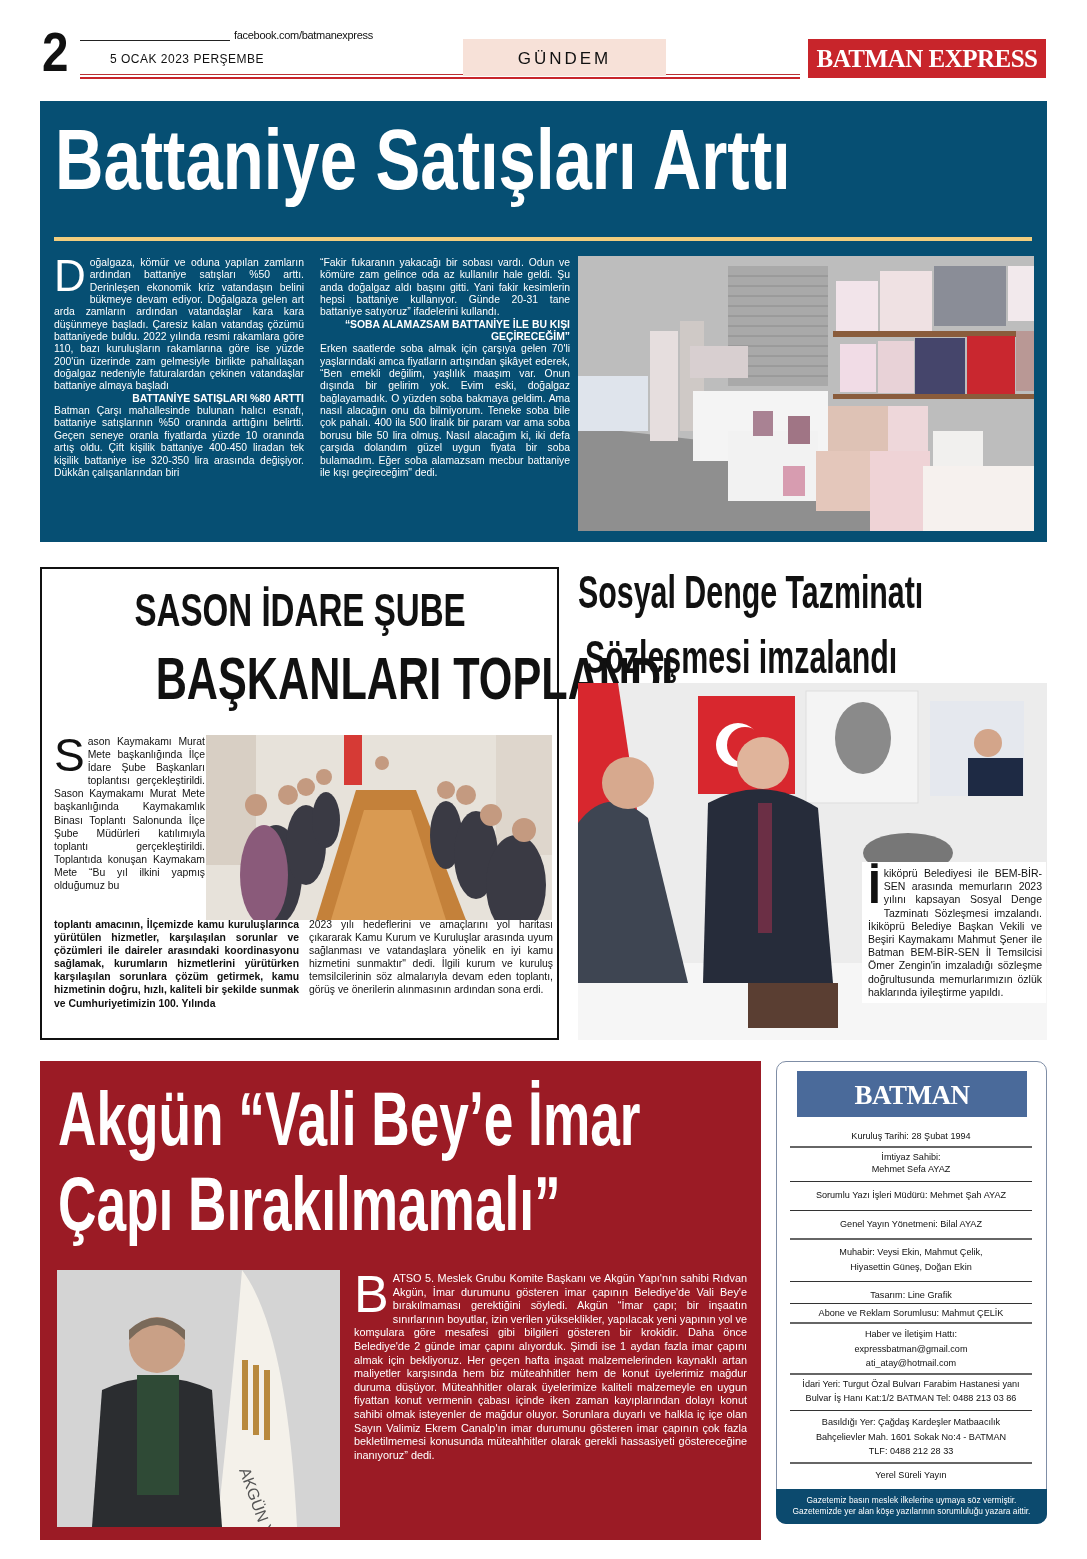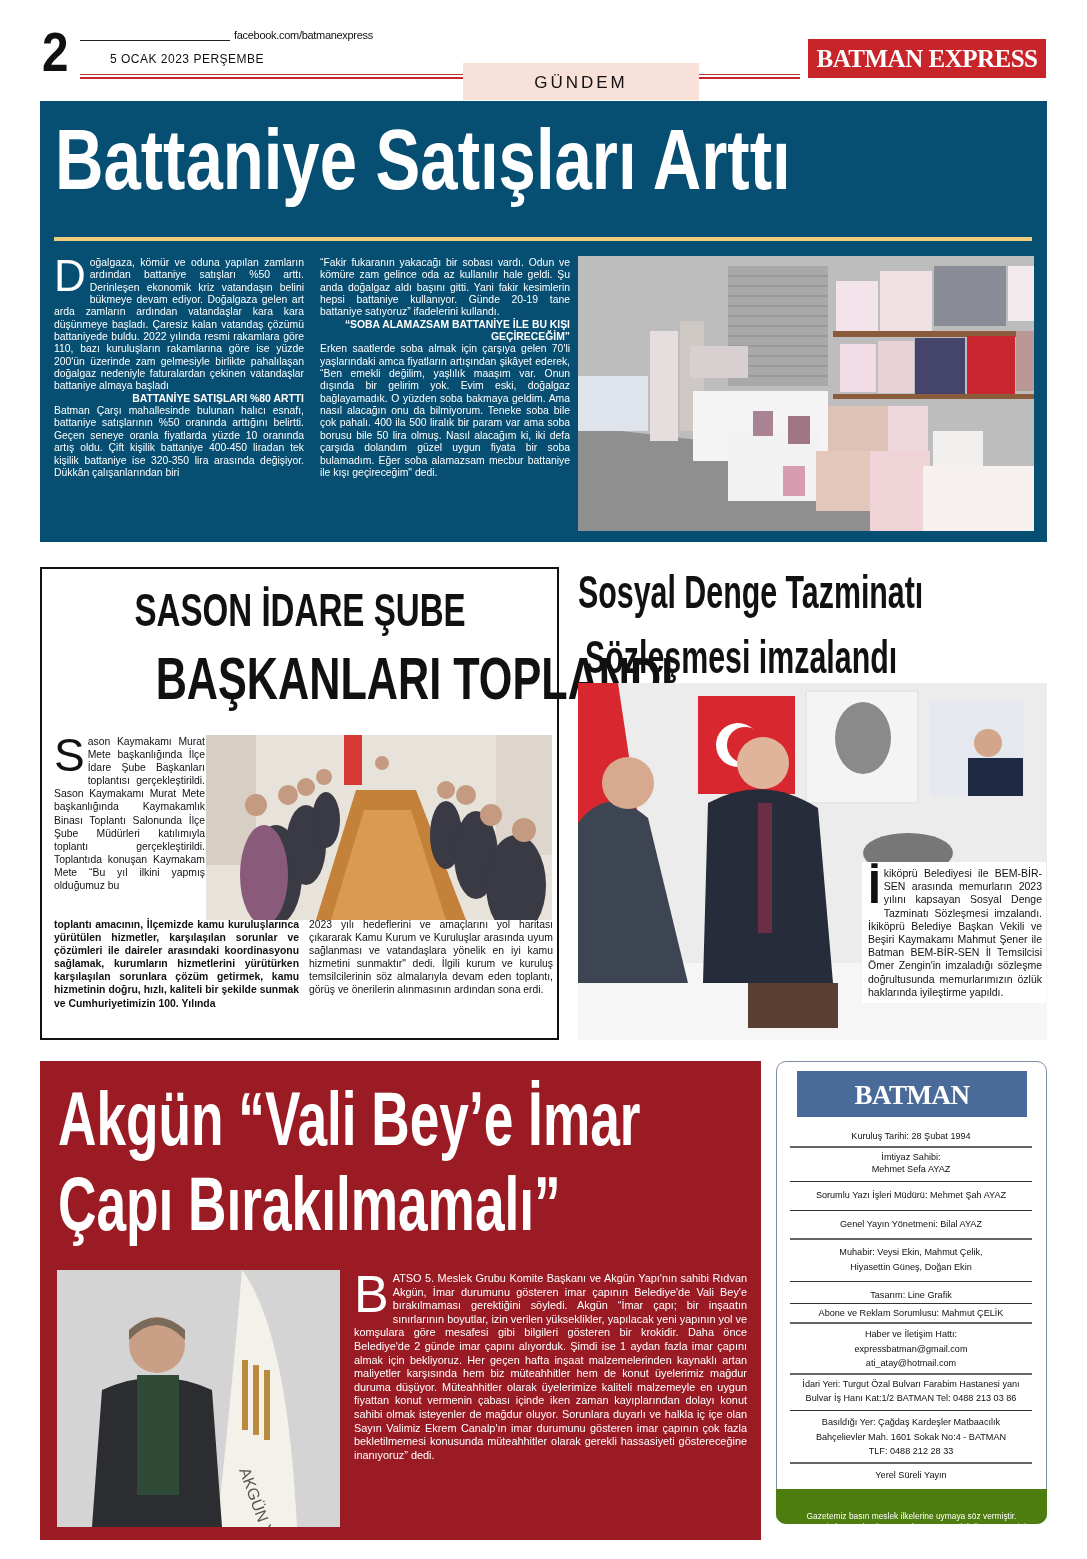--- a/index.html
+++ b/index.html
@@ -7,21 +7,21 @@
   .abs { position: absolute; }
   .cond { font-family: "Liberation Sans", sans-serif; font-weight: bold; transform-origin: left top; white-space: nowrap; }
 
   
   #page-num { left: 42px; top: 24px; font-size: 56px; font-weight: bold; line-height: 56px; transform: scaleX(0.85); transform-origin: left top; }
   #fb-line { left: 80px; top: 40px; width: 150px; border-top: 1px solid #222; }
   #fb-text { left: 234px; top: 29px; font-size: 11px; letter-spacing: -0.3px; }
   #date-text { left: 110px; top: 52px; font-size: 12px; letter-spacing: 0.5px; }
   #rule-top { left: 80px; top: 74px; width: 720px; border-top: 1px solid #b33; }
   #rule-top2 { left: 80px; top: 77px; width: 720px; border-top: 2px solid #c8252b; }
-  #section-tab { left: 463px; top: 39px; width: 236px; height: 37px; background: #f7e1d8; text-align: center; font-size: 17px; letter-spacing: 3px; line-height: 39px; margin-top: 24px; }
+  #section-tab { left: 463px; top: 39px; width: 203px; height: 37px; background: #f7e1d8; text-align: center; font-size: 17px; letter-spacing: 3px; line-height: 39px; }
   #brand-box { left: 808px; top: 39px; width: 238px; height: 39px; background: #c8252b; color: #fff; text-align: center; font-family: "Liberation Serif", serif; font-weight: bold; font-size: 25px; line-height: 40px; letter-spacing: -0.5px; }
 
   
   #s1 { left: 40px; top: 101px; width: 1007px; height: 441px; background: #064f73; }
   #s1-title { left: 55px; top: 104px; color: #fff; font-size: 86px; line-height: 110px; transform: scaleX(0.78); }
   #s1-rule { left: 54px; top: 237px; width: 978px; height: 4px; background: #f1cd7e; }
   .col-text { color: #fff; font-size: 10.4px; line-height: 12.35px; text-align: justify; }
   #s1-col1 { left: 54px; top: 257px; width: 250px; }
   #s1-col2 { left: 320px; top: 257px; width: 250px; }
   .dropcap-w { float: left; font-size: 44px; line-height: 38px; margin: 0 4px 0 0; color: #fff; font-family: "Liberation Sans", sans-serif; font-weight: normal; }
@@ -53,21 +53,21 @@
   #s4-photo { left: 57px; top: 1270px; width: 283px; height: 257px; background: linear-gradient(180deg, #d9d9d9 0%, #cfcfcf 60%, #b5b5b5 100%); overflow: hidden; }
   #s4-text { left: 354px; top: 1272px; width: 393px; color: #fff; font-size: 10.9px; line-height: 13.6px; text-align: justify; }
   .dropcap-r { float: left; font-size: 52px; line-height: 44px; margin: 0 4px 0 0; color: #fff; }
 
   
   #imp { left: 776px; top: 1061px; width: 271px; height: 463px; border: 1.5px solid #7f8ea6; border-radius: 10px; background: #fff; overflow: hidden; }
   #imp-logo { left: 797px; top: 1071px; width: 230px; height: 46px; background: #4a6a9a; color: #fff; text-align: center; font-family: "Liberation Serif", serif; font-weight: bold; font-size: 27px; line-height: 48px; letter-spacing: -0.5px; }
   .imp-row { position: absolute; left: 790px; width: 242px; text-align: center; font-size: 9.8px; line-height: 12.5px; color: #111; transform: scaleX(0.93); transform-origin: center top; }
   .imp-rule { position: absolute; left: 790px; width: 242px; border-top: 1.5px solid #333; }
   .imp-rule.g { border-top: 2px solid #666; }
-  #imp-foot { left: 776px; top: 1489px; width: 271px; height: 35px; background: #4d7c0f; color: #fff; font-size: 8.4px; line-height: 11px; text-align: center; padding-top: 22px; border-radius: 0 0 10px 10px; }
+  #imp-foot { left: 776px; top: 1489px; width: 271px; height: 35px; background: #0c4a6e; color: #fff; font-size: 8.4px; line-height: 11px; text-align: center; padding-top: 6px; border-radius: 0 0 10px 10px; }
 </style>
 </head>
 <body>
 
 <div class="abs" id="page-num">2</div>
 <div class="abs" id="fb-line"></div>
 <div class="abs" id="fb-text">facebook.com/batmanexpress</div>
 <div class="abs" id="date-text">5 OCAK 2023 PERŞEMBE</div>
 <div class="abs" id="rule-top"></div>
 <div class="abs" id="rule-top2"></div>
@@ -77,21 +77,21 @@
 <div class="abs" id="s1"></div>
 <div class="abs cond" id="s1-title">Battaniye Satışları Arttı</div>
 <div class="abs" id="s1-rule"></div>
 <div class="abs col-text" id="s1-col1">
   <span class="dropcap-w">D</span>
   <span>oğalgaza, kömür ve oduna yapılan zamların ardından battaniye satışları %50 arttı. Derinleşen ekonomik kriz vatandaşın belini bükmeye devam ediyor. Doğalgaza gelen art arda zamların ardından vatandaşlar kara kara düşünmeye başladı. Çaresiz kalan vatandaş çözümü battaniyede buldu. 2022 yılında resmi rakamlara göre 110, bazı kuruluşların rakamlarına göre ise yüzde 200'ün üzerinde zam gelmesiyle birlikte pahalılaşan doğalgaz nedeniyle faturalardan çekinen vatandaşlar battaniye almaya başladı</span>
   <span class="subhead">BATTANİYE SATIŞLARI %80 ARTTI</span>
   <span>Batman Çarşı mahallesinde bulunan halıcı esnafı, battaniye satışlarının %50 oranında arttığını belirtti. Geçen seneye oranla fiyatlarda yüzde 10 oranında artış oldu. Çift kişilik battaniye 400-450 liradan tek kişilik battaniye ise 320-350 lira arasında değişiyor. Dükkân çalışanlarından biri</span>
 </div>
 <div class="abs col-text" id="s1-col2">
-  <span>“Fakir fukaranın yakacağı bir sobası vardı. Odun ve kömüre zam gelince oda az kullanılır hale geldi. Şu anda doğalgaz aldı başını gitti. Yani fakir kesimlerin hepsi battaniye kullanıyor. Günde 20-19 tane battaniye satıyoruz” ifadelerini kullandı.</span>
+  <span>“Fakir fukaranın yakacağı bir sobası vardı. Odun ve kömüre zam gelince oda az kullanılır hale geldi. Şu anda doğalgaz aldı başını gitti. Yani fakir kesimlerin hepsi battaniye kullanıyor. Günde 20-31 tane battaniye satıyoruz” ifadelerini kullandı.</span>
   <span class="subhead">“SOBA ALAMAZSAM BATTANİYE İLE BU KIŞI GEÇİRECEĞİM”</span>
   <span>Erken saatlerde soba almak için çarşıya gelen 70'li yaşlarındaki amca fiyatların artışından şikâyet ederek, “Ben emekli değilim, yaşlılık maaşım var. Onun dışında bir gelirim yok. Evim eski, doğalgaz bağlayamadık. O yüzden soba bakmaya geldim. Ama nasıl alacağın onu da bilmiyorum. Teneke soba bile çok pahalı. 400 ila 500 liralık bir param var ama soba borusu bile 50 lira olmuş. Nasıl alacağım ki, iki defa çarşıda dolandım güzel uygun fiyata bir soba bulamadım. Eğer soba alamazsam mecbur battaniye ile kışı geçireceğim" dedi.</span>
 </div>
 <div class="abs" id="s1-photo">
   <svg width="456" height="275" viewBox="0 0 456 275">
     <rect x="0" y="0" width="456" height="275" fill="#bdbdbd"></rect>
     <polygon points="0,170 260,200 456,275 0,275" fill="#8f8f8f"></polygon>
     <rect x="150" y="10" width="100" height="120" fill="#a9a9a9"></rect>
     <g stroke="#8c8c8c" stroke-width="1">
       <line x1="150" y1="20" x2="250" y2="20"></line>

